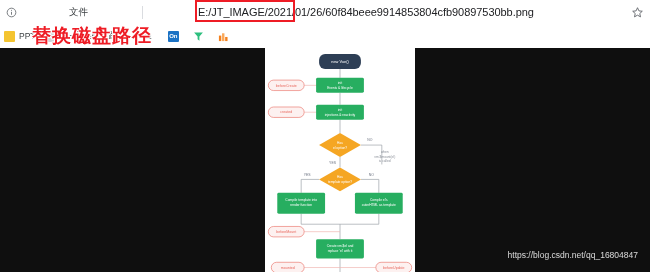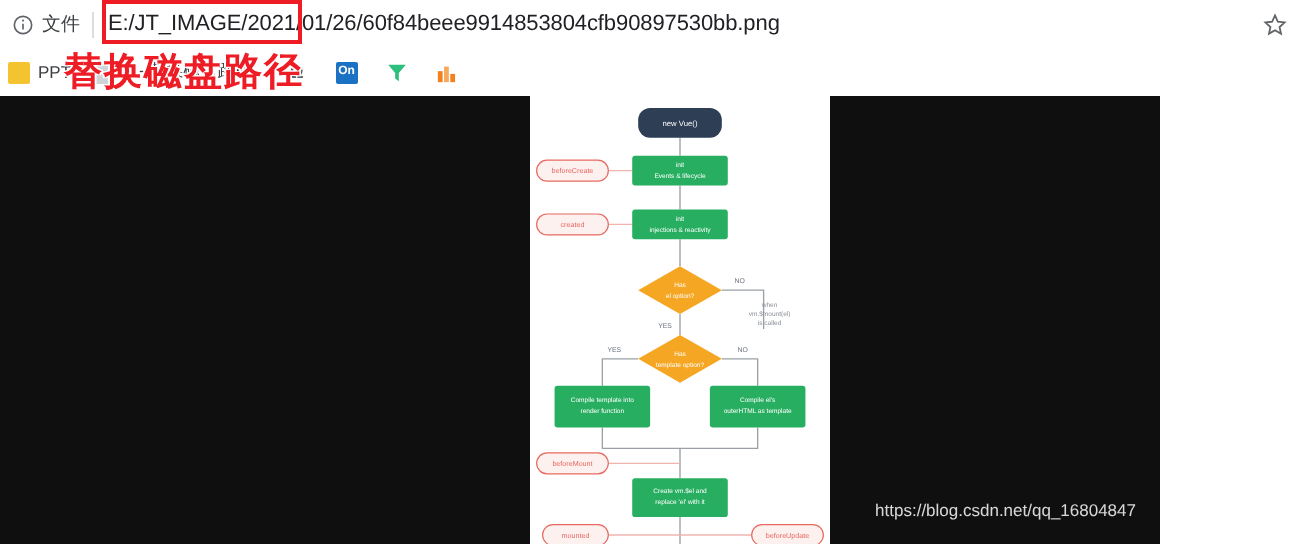--- a/index.html
+++ b/index.html
@@ -24,20 +24,21 @@
   }
 
   .omnibox-row {
     height: 24px;
     background: #ffffff;
     display: flex;
     align-items: center;
     padding: 0 6px 0 6px;
     box-sizing: border-box;
     position: relative;
+    gap: 48px;
   }
 
   .info-icon {
     width: 11px;
     height: 11px;
     flex: 0 0 auto;
     margin-right: 4px;
     color: #5f6368;
   }
   .info-icon svg { display: block; }
@@ -160,21 +161,21 @@
     z-index: 30;
     pointer-events: none;
     font-family: "DejaVu Sans", "Liberation Sans", sans-serif;
   }
 
   
   .viewport {
     position: absolute;
     left: 0;
     top: 48px;
-    width: 580px;
+    width: 650px;
     height: 224px;
     background: #0f0f0f;
     overflow: hidden;
   }
 
   .image-canvas {
     position: absolute;
     left: 265px;
     top: 0px;
     width: 150px;

